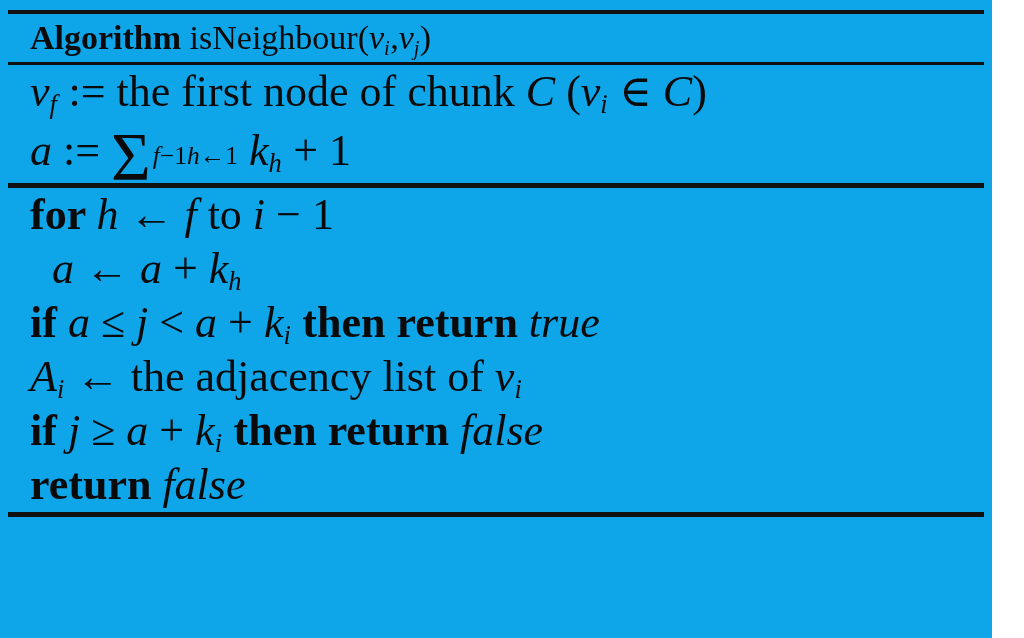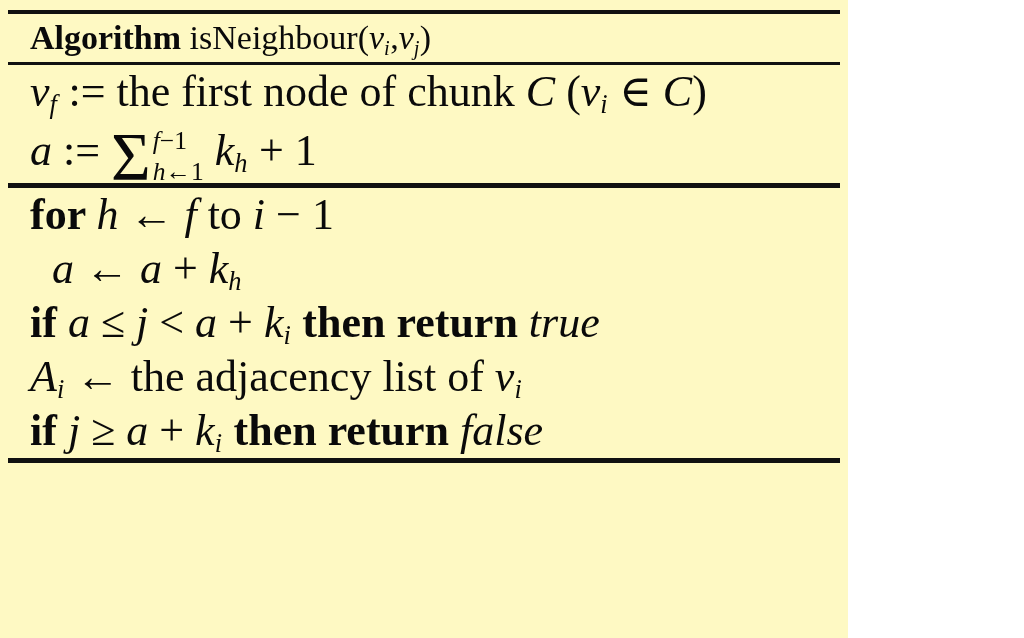--- a/index.html
+++ b/index.html
@@ -4,23 +4,23 @@
 <style>
   html, body {
     margin: 0;
     padding: 0;
     background: #ffffff;
     color: #0a0a0a;
     font-family: "Liberation Serif", "DejaVu Serif", serif;
   }
   .page {
     position: relative;
-    width: 848px;
+    width: 992px;
     height: 638px;
-    background: #fef9c3;
+    background: #0ea5e9;
     overflow: hidden;
   }
   .algo-box {
     position: absolute;
     top: 0; left: 0; right: 0;
   }
   .rule {
     background: #111111;
     margin: 0 8px;
   }
@@ -70,21 +70,21 @@
     vertical-align: -0.32em;
   }
   .sum-sigma {
     font-size: 1.55em;
     line-height: 0.9;
     font-style: normal;
     font-weight: normal;
   }
   .sum-limits {
     display: inline-flex;
-    flex-direction: column;
+    flex-direction: row;
     justify-content: center;
     margin-left: 2px;
     font-size: 0.58em;
     line-height: 1.2;
   }
   .sum-limits .lim {
     display: block;
     white-space: nowrap;
   }
 </style>
@@ -106,16 +106,17 @@
             </span>
           </span><span class="sg-rm"> </span><span class="sg-it">k</span><span class="sg-sub">h</span><span class="sg-rm"> + 1</span></div>
       </div>
     <div class="rule rule-mid-thick"></div>
     <div id="algo-body">
         <div class="algo-line"><span class="sg-kw">for </span><span class="sg-it">h</span><span class="sg-rm"> ← </span><span class="sg-it">f</span><span class="sg-rm"> to </span><span class="sg-it">i</span><span class="sg-rm"> − 1</span></div>
         <div class="algo-line indent"><span class="sg-it">a</span><span class="sg-rm"> ← </span><span class="sg-it">a</span><span class="sg-rm"> + </span><span class="sg-it">k</span><span class="sg-sub">h</span></div>
         <div class="algo-line"><span class="sg-kw">if </span><span class="sg-it">a</span><span class="sg-rm"> ≤ </span><span class="sg-it">j</span><span class="sg-rm"> &lt; </span><span class="sg-it">a</span><span class="sg-rm"> + </span><span class="sg-it">k</span><span class="sg-sub">i</span><span class="sg-kw"> then return </span><span class="sg-itw">true</span></div>
         <div class="algo-line"><span class="sg-it">A</span><span class="sg-sub">i</span><span class="sg-rm"> ← the adjacency list of </span><span class="sg-it">v</span><span class="sg-sub">i</span></div>
         <div class="algo-line"><span class="sg-kw">if </span><span class="sg-it">j</span><span class="sg-rm"> ≥ </span><span class="sg-it">a</span><span class="sg-rm"> + </span><span class="sg-it">k</span><span class="sg-sub">i</span><span class="sg-kw"> then return </span><span class="sg-itw">false</span></div>
+        <div class="algo-line"><span class="sg-kw">return </span><span class="sg-itw">false</span></div>
       </div>
     <div class="rule rule-bottom"></div>
   </div>
 </div>
 
 </body></html>

